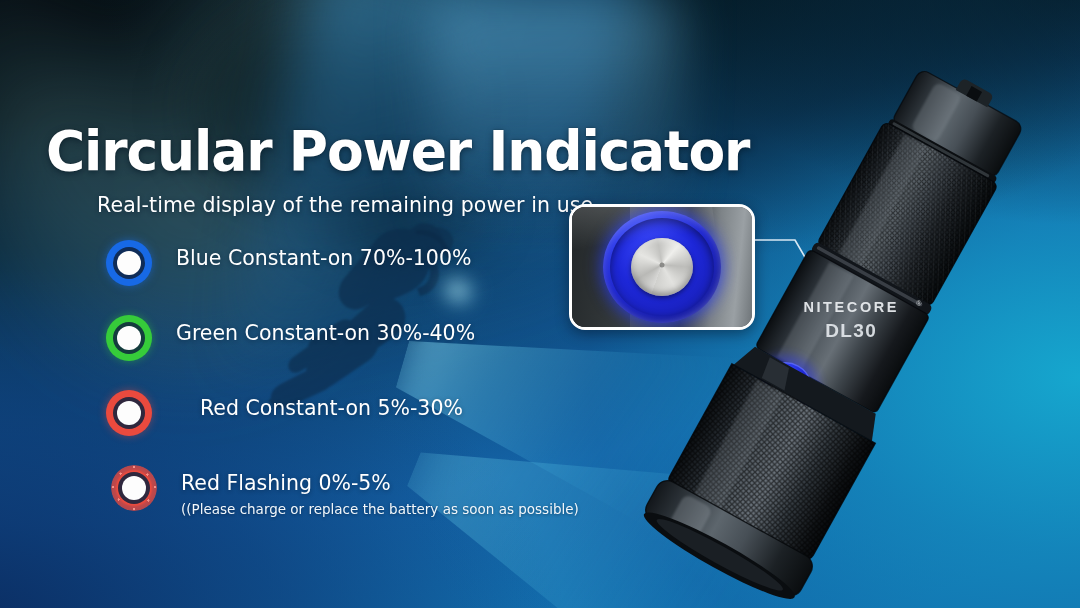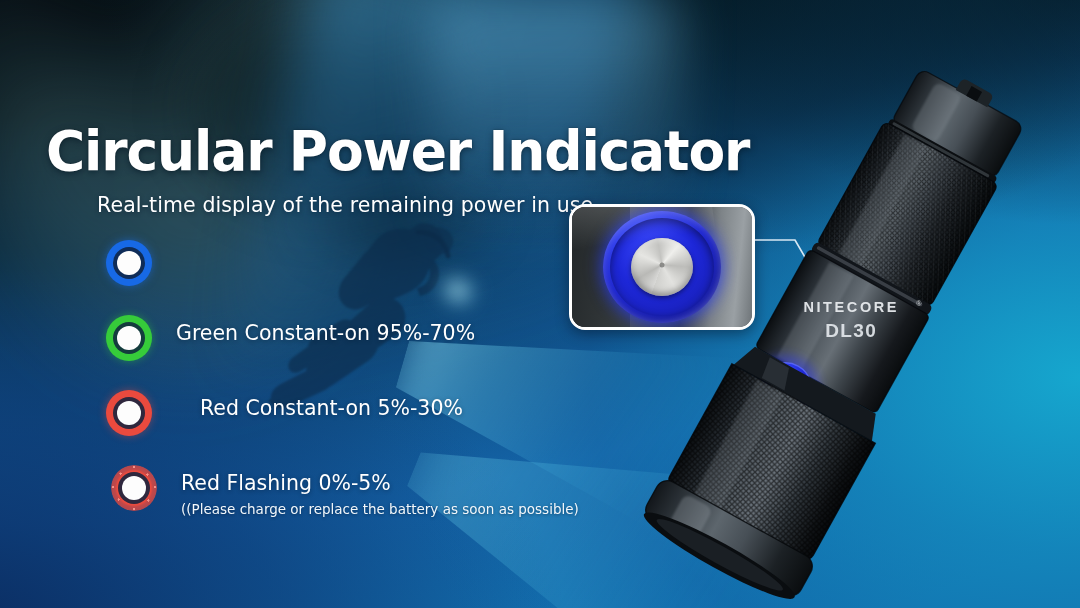--- a/index.html
+++ b/index.html
@@ -296,29 +296,32 @@
   <div class="title">Circular Power Indicator</div>
   <div class="subtitle">Real-time display of the remaining power in use</div>
 
   <div class="legend">
 
     <div class="legend-row" style="left:0; top:0;">
       <div class="ring ring-blue">
         <div class="outer"></div>
           <div class="inner"></div>
       </div>
+      <div class="legend-text">
+        <div class="legend-label">Blue Constant-on 70%-100%</div>
+      </div>
     </div>
 
     <div class="legend-row" style="left:0; top:75px;">
       <div class="ring ring-green">
         <div class="outer"></div>
           <div class="inner"></div>
       </div>
       <div class="legend-text">
-        <div class="legend-label">Green Constant-on  95%-70%</div>
+        <div class="legend-label">Green Constant-on  30%-40%</div>
       </div>
     </div>
 
     <div class="legend-row" style="left:0; top:150px;gap:24px;">
       <div class="ring ring-red">
         <div class="outer"></div>
           <div class="inner"></div>
       </div>
       <div class="legend-text">
         <div class="legend-label">Red Constant-on  5%-30%</div>

